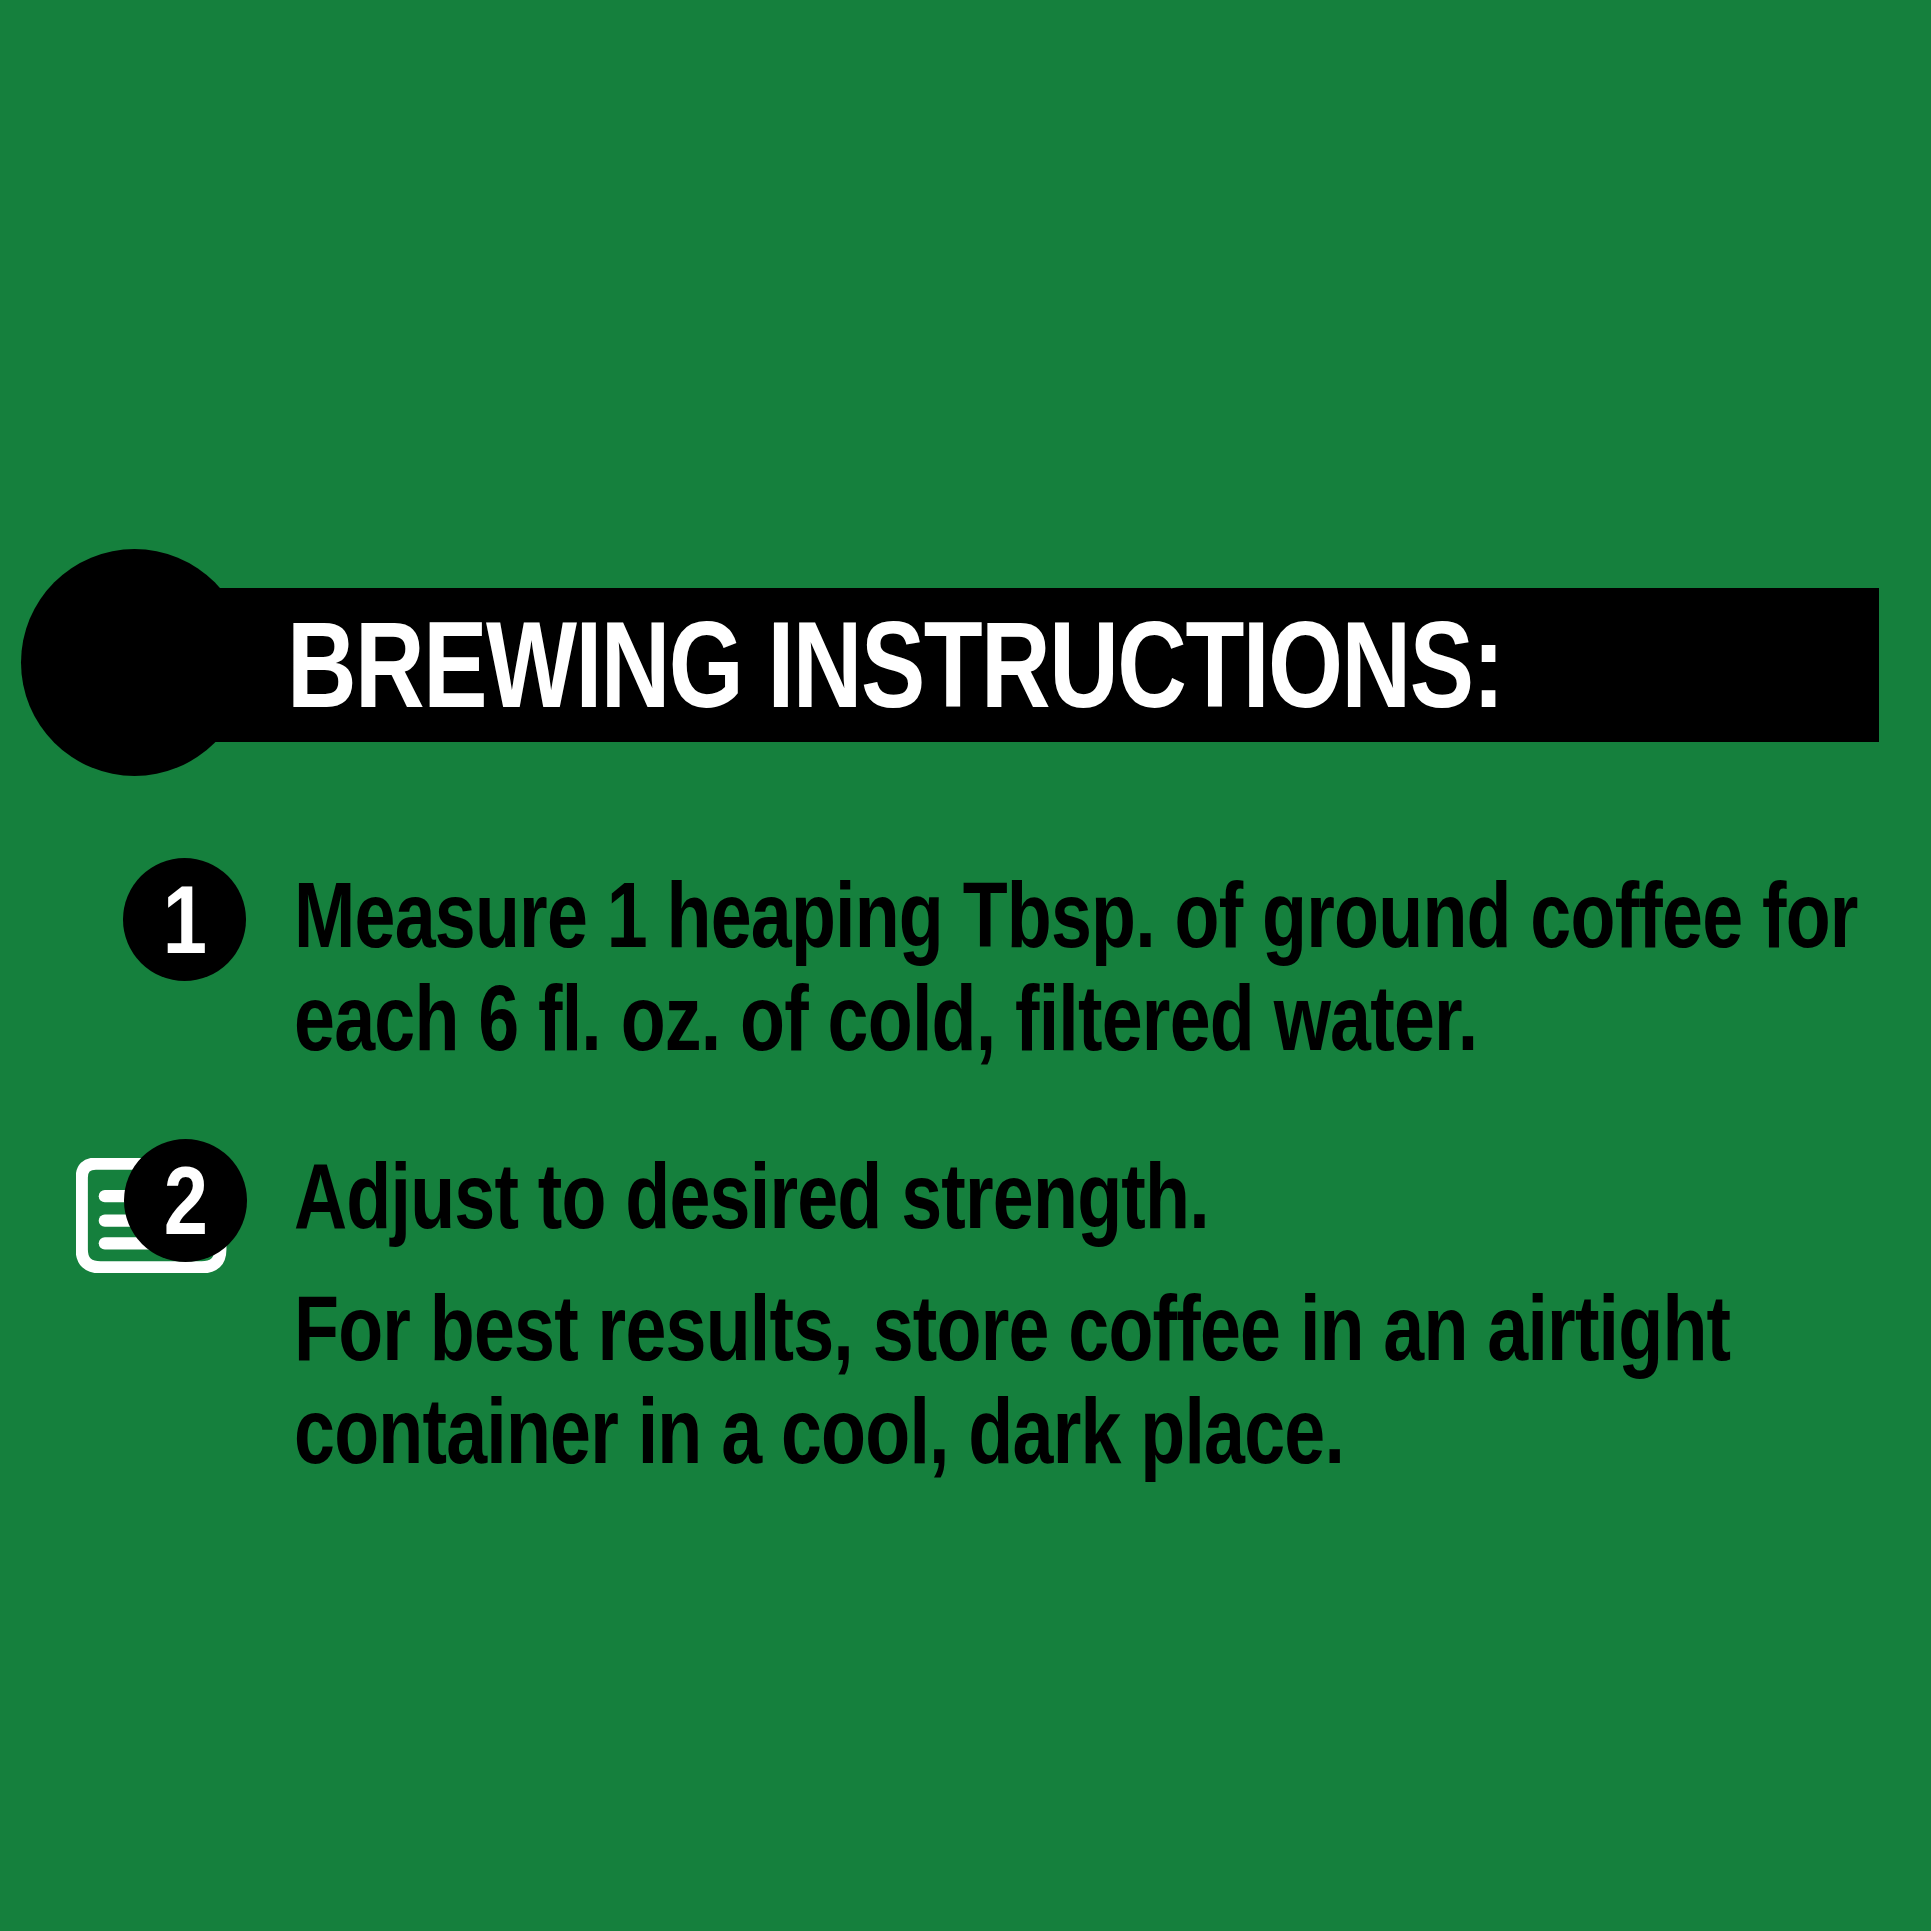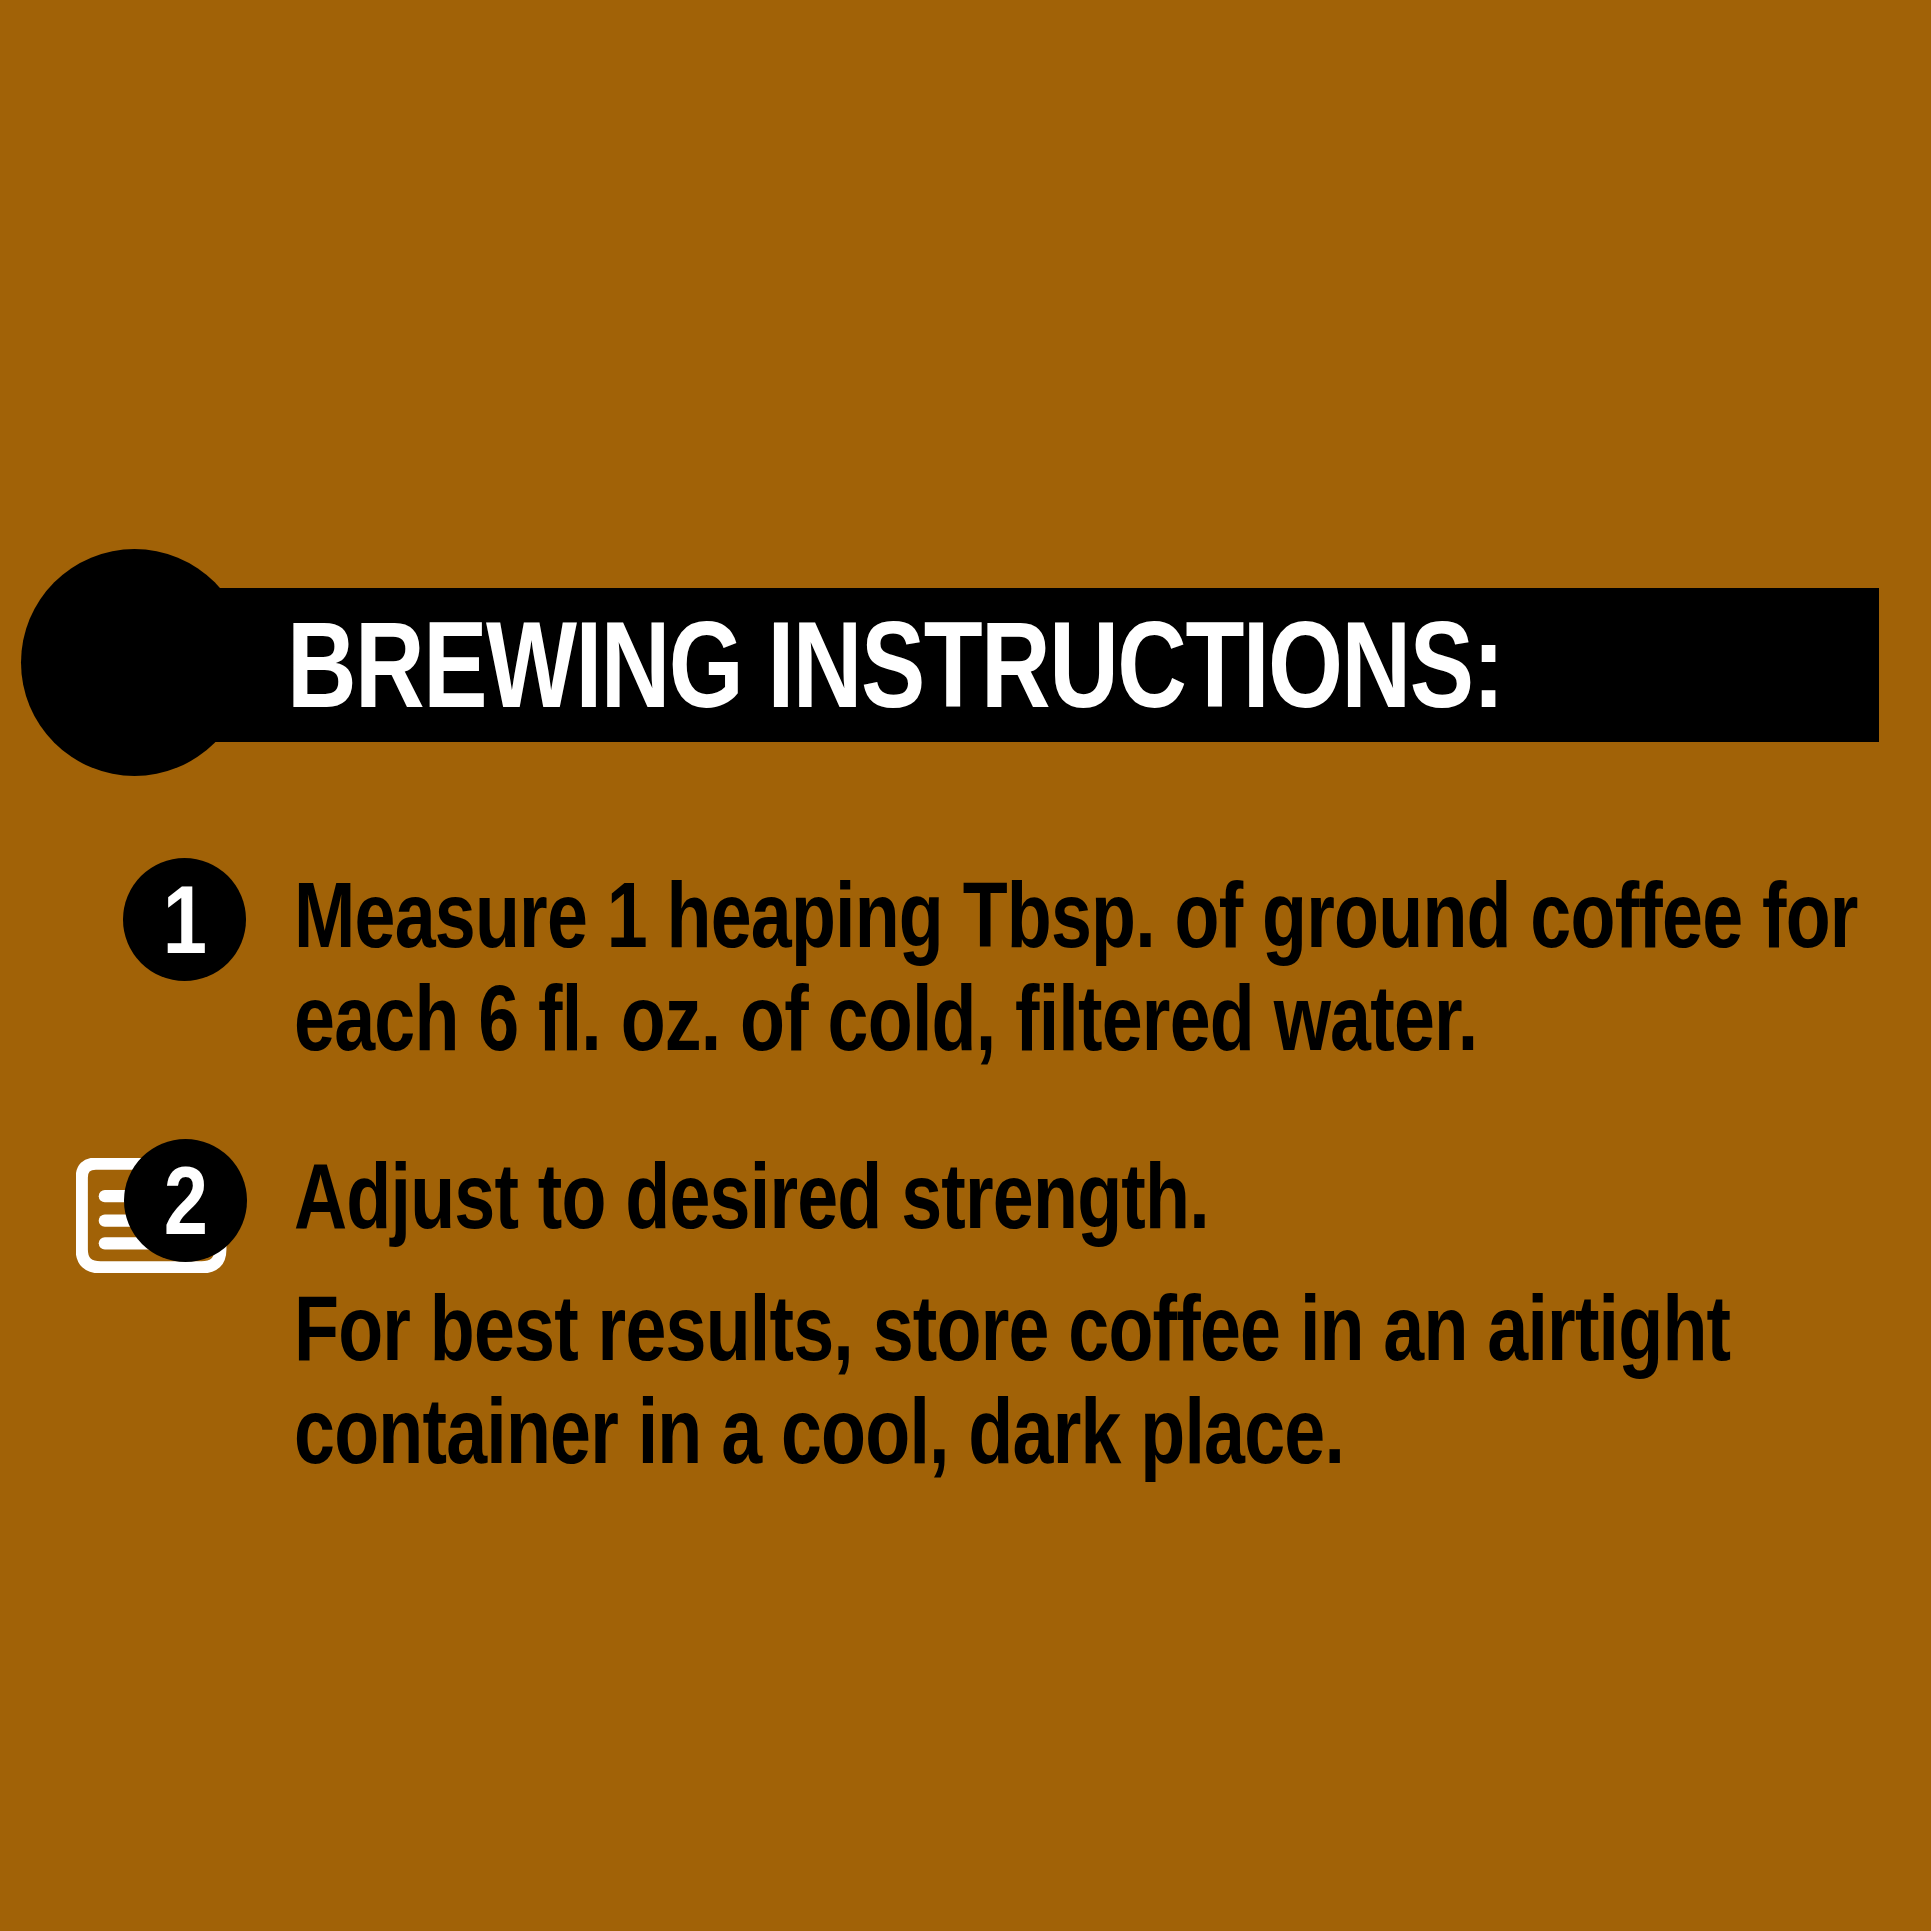--- a/index.html
+++ b/index.html
@@ -1,17 +1,17 @@
 <!DOCTYPE html>
 <html><head>
 <meta charset="utf-8">
 <style>
   html,body{margin:0;padding:0;background:#ffffff;}
   .canvas{
-    position:relative;width:1931px;height:1931px;background:#a16207;
+    position:relative;width:1931px;height:1931px;background:#15803d;
     font-family:"Liberation Sans","DejaVu Sans",sans-serif;color:#000;overflow:hidden;
   }
   
   .banner-bar{position:absolute;left:135px;top:588px;width:1744px;height:154px;background:#000;}
   .banner-circle{position:absolute;left:21px;top:549px;width:227px;height:227px;background:#000;border-radius:50%;}
   .banner-icon{position:absolute;left:55px;top:609px;width:151px;height:115px;}
   .banner-label-wrap{position:absolute;left:287px;top:588px;height:154px;display:flex;align-items:center;}
   .banner-label-wrap .txt{
     font-size:122px;font-weight:bold;color:#fff;letter-spacing:-1.9px;white-space:nowrap;
     transform:scaleX(0.79);transform-origin:0 50%;

